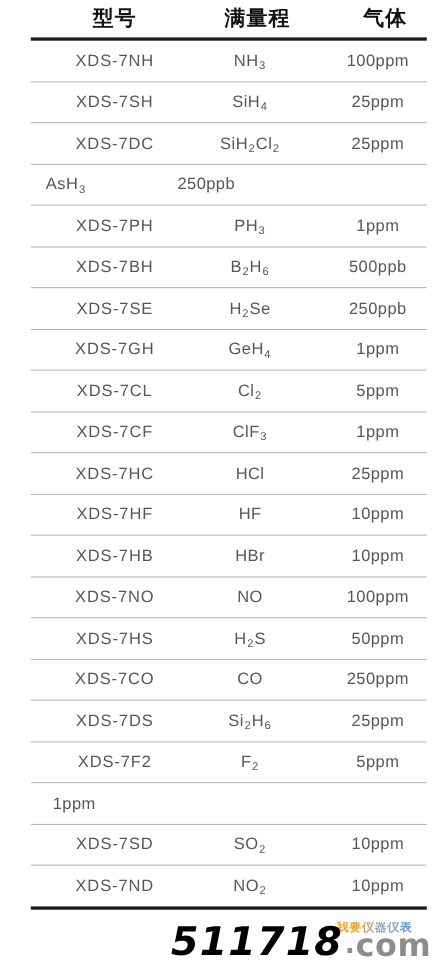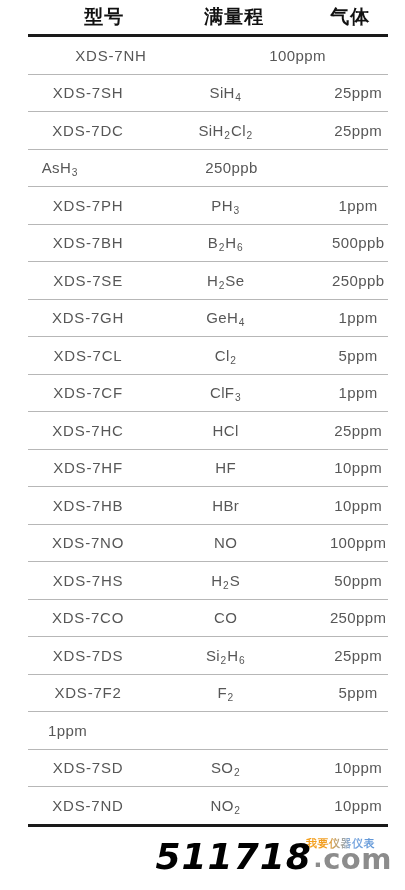--- a/index.html
+++ b/index.html
@@ -54,21 +54,20 @@
   .rule-thin {
     height: 1px;
     background: #b7b7b7;
     margin: 0 17px 0 28px;
   }
 
   .table-row {
     display: flex;
     height: 36.5px;
     align-items: center;
-    gap: 44px;
   }
 
   .table-row .cell {
     font-size: 15px;
     color: #575757;
     text-align: center;
     letter-spacing: 0.4px;
     white-space: nowrap;
   }
 
@@ -158,20 +157,21 @@
       <div class="cell col-model">型号</div>
       <div class="cell col-range">满量程</div>
       <div class="cell col-gas">气体</div>
     </div>
 
     <div class="rule-thick"></div>
 
     <div id="table-body">
         <div class="table-row">
           <div class="cell col-model">XDS-7NH</div>
+          <div class="cell col-gas"><span class="formula"><span>NH</span><sub>3</sub></span></div>
           <div class="cell col-range">100ppm</div>
         </div>
         <div class="rule-thin"></div>
         <div class="table-row">
           <div class="cell col-model">XDS-7SH</div>
           <div class="cell col-gas"><span class="formula"><span>SiH</span><sub>4</sub></span></div>
           <div class="cell col-range">25ppm</div>
         </div>
         <div class="rule-thin"></div>
         <div class="table-row">

